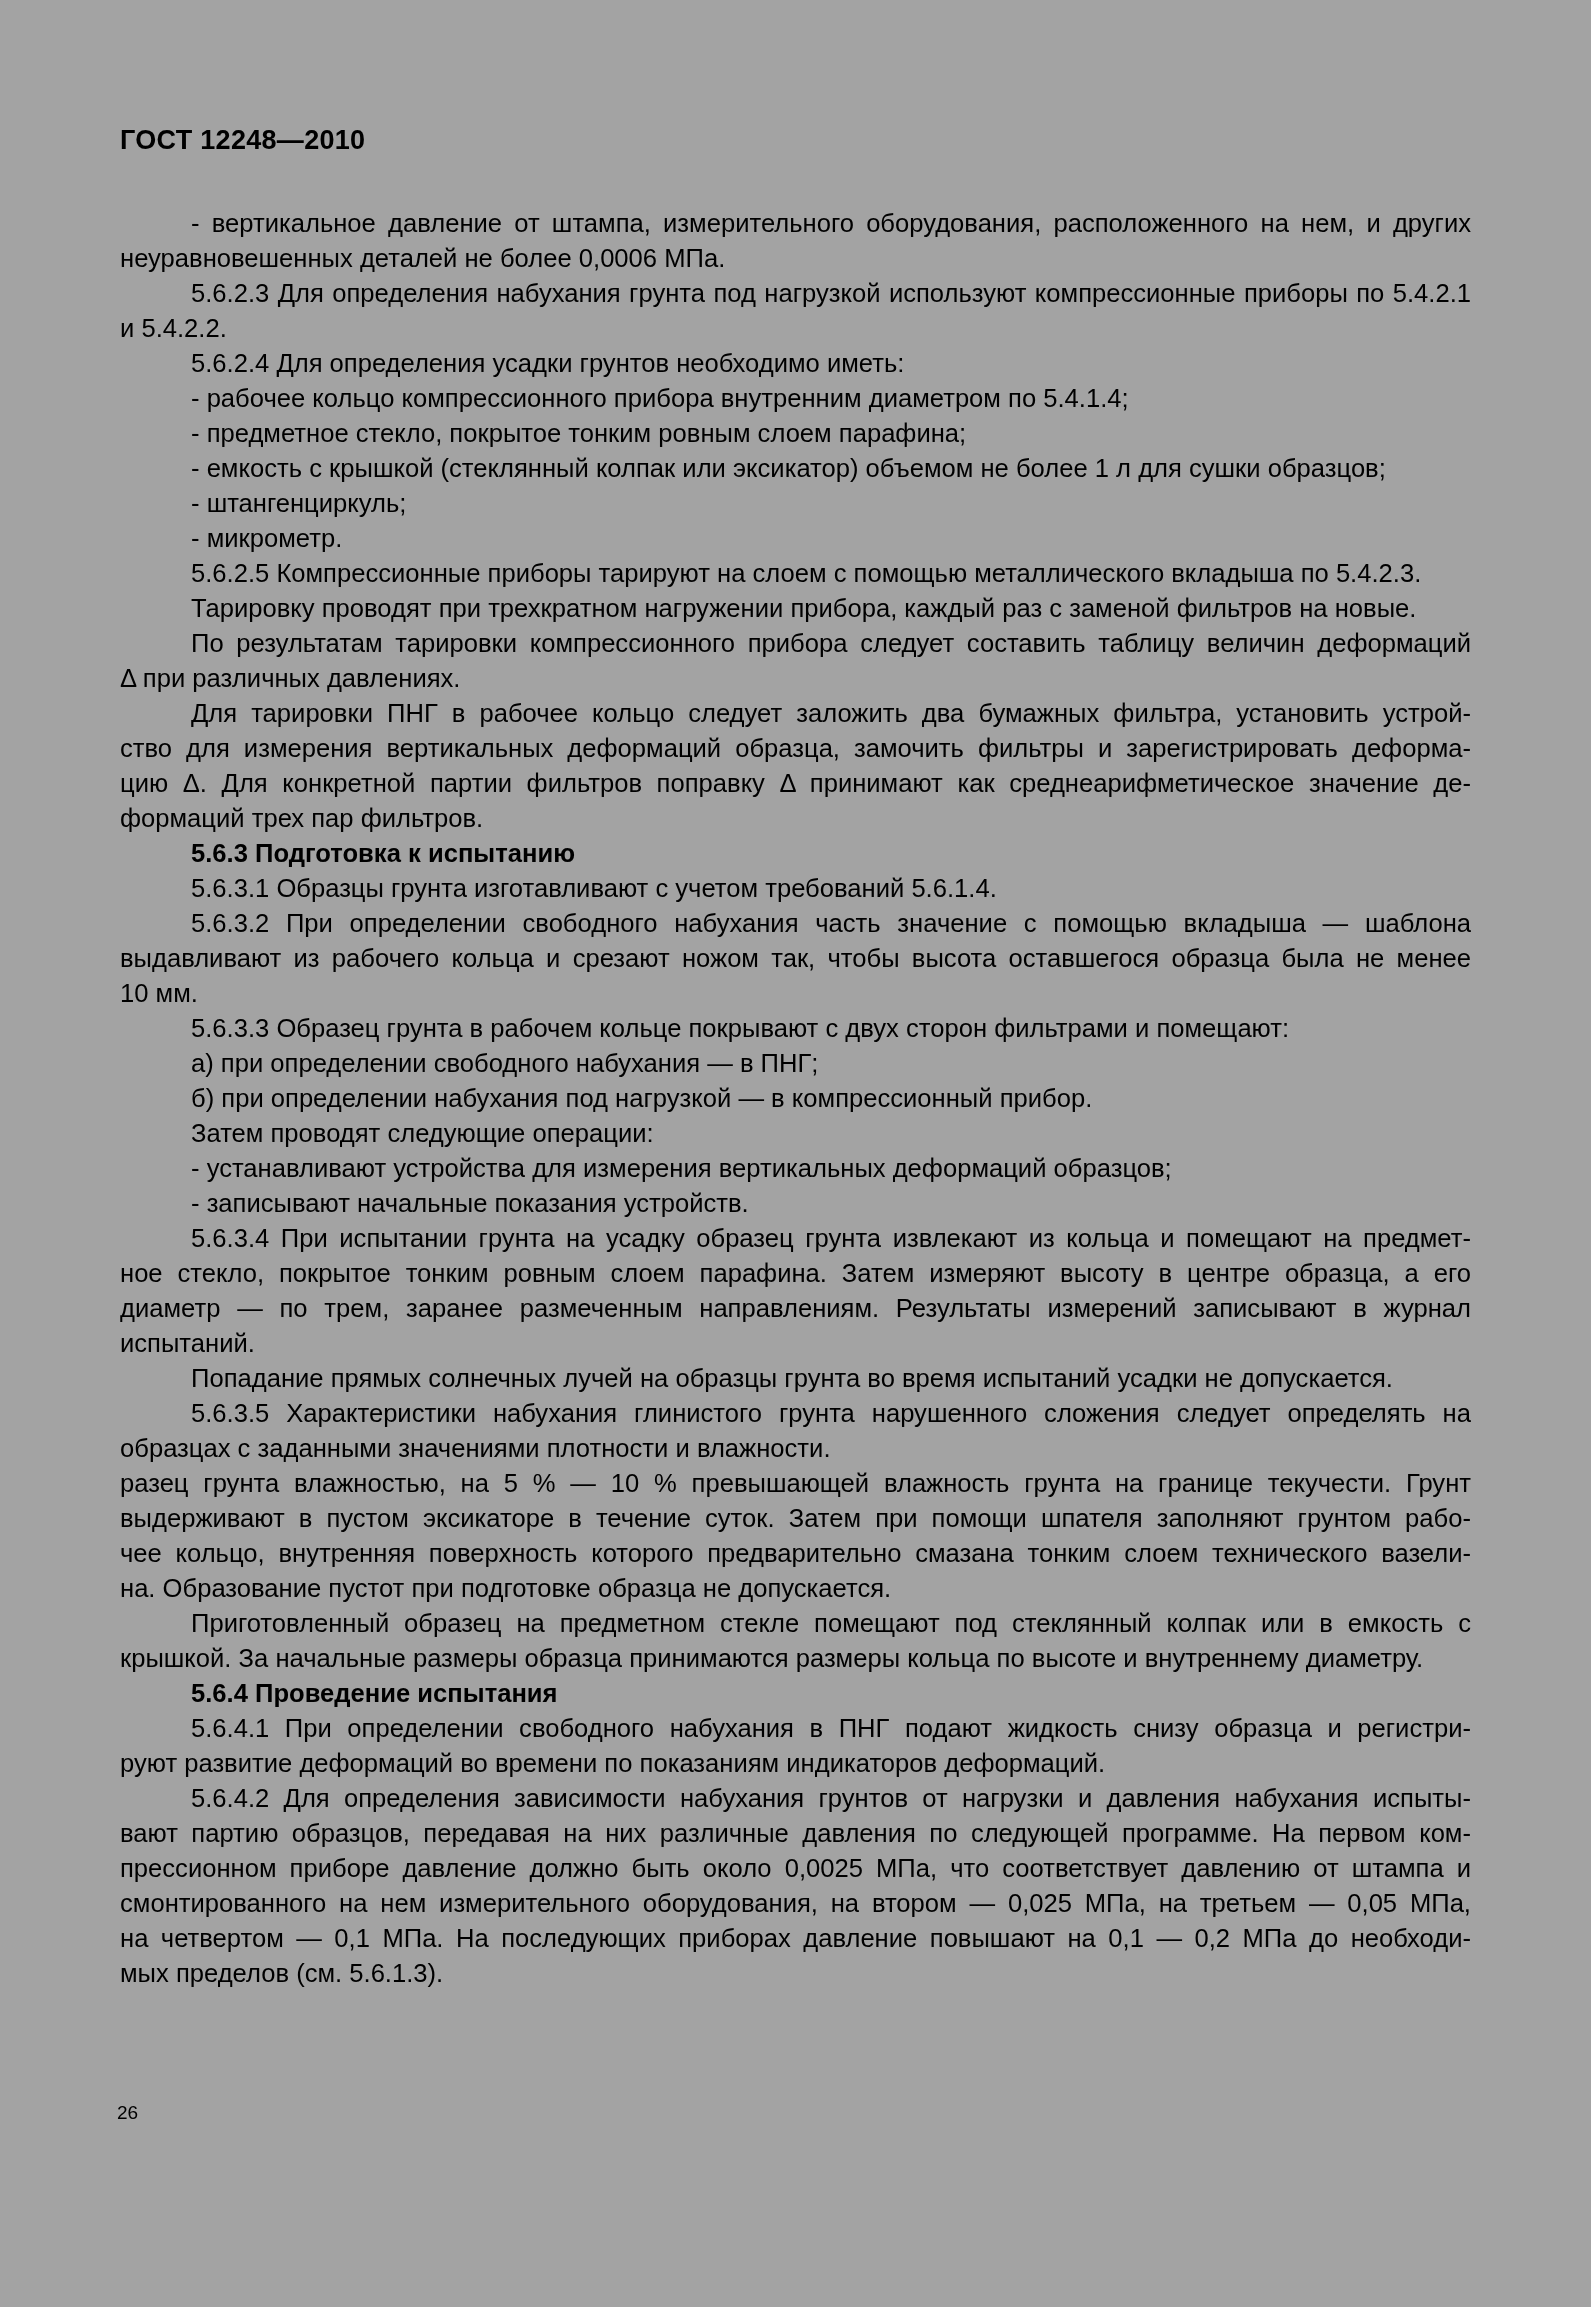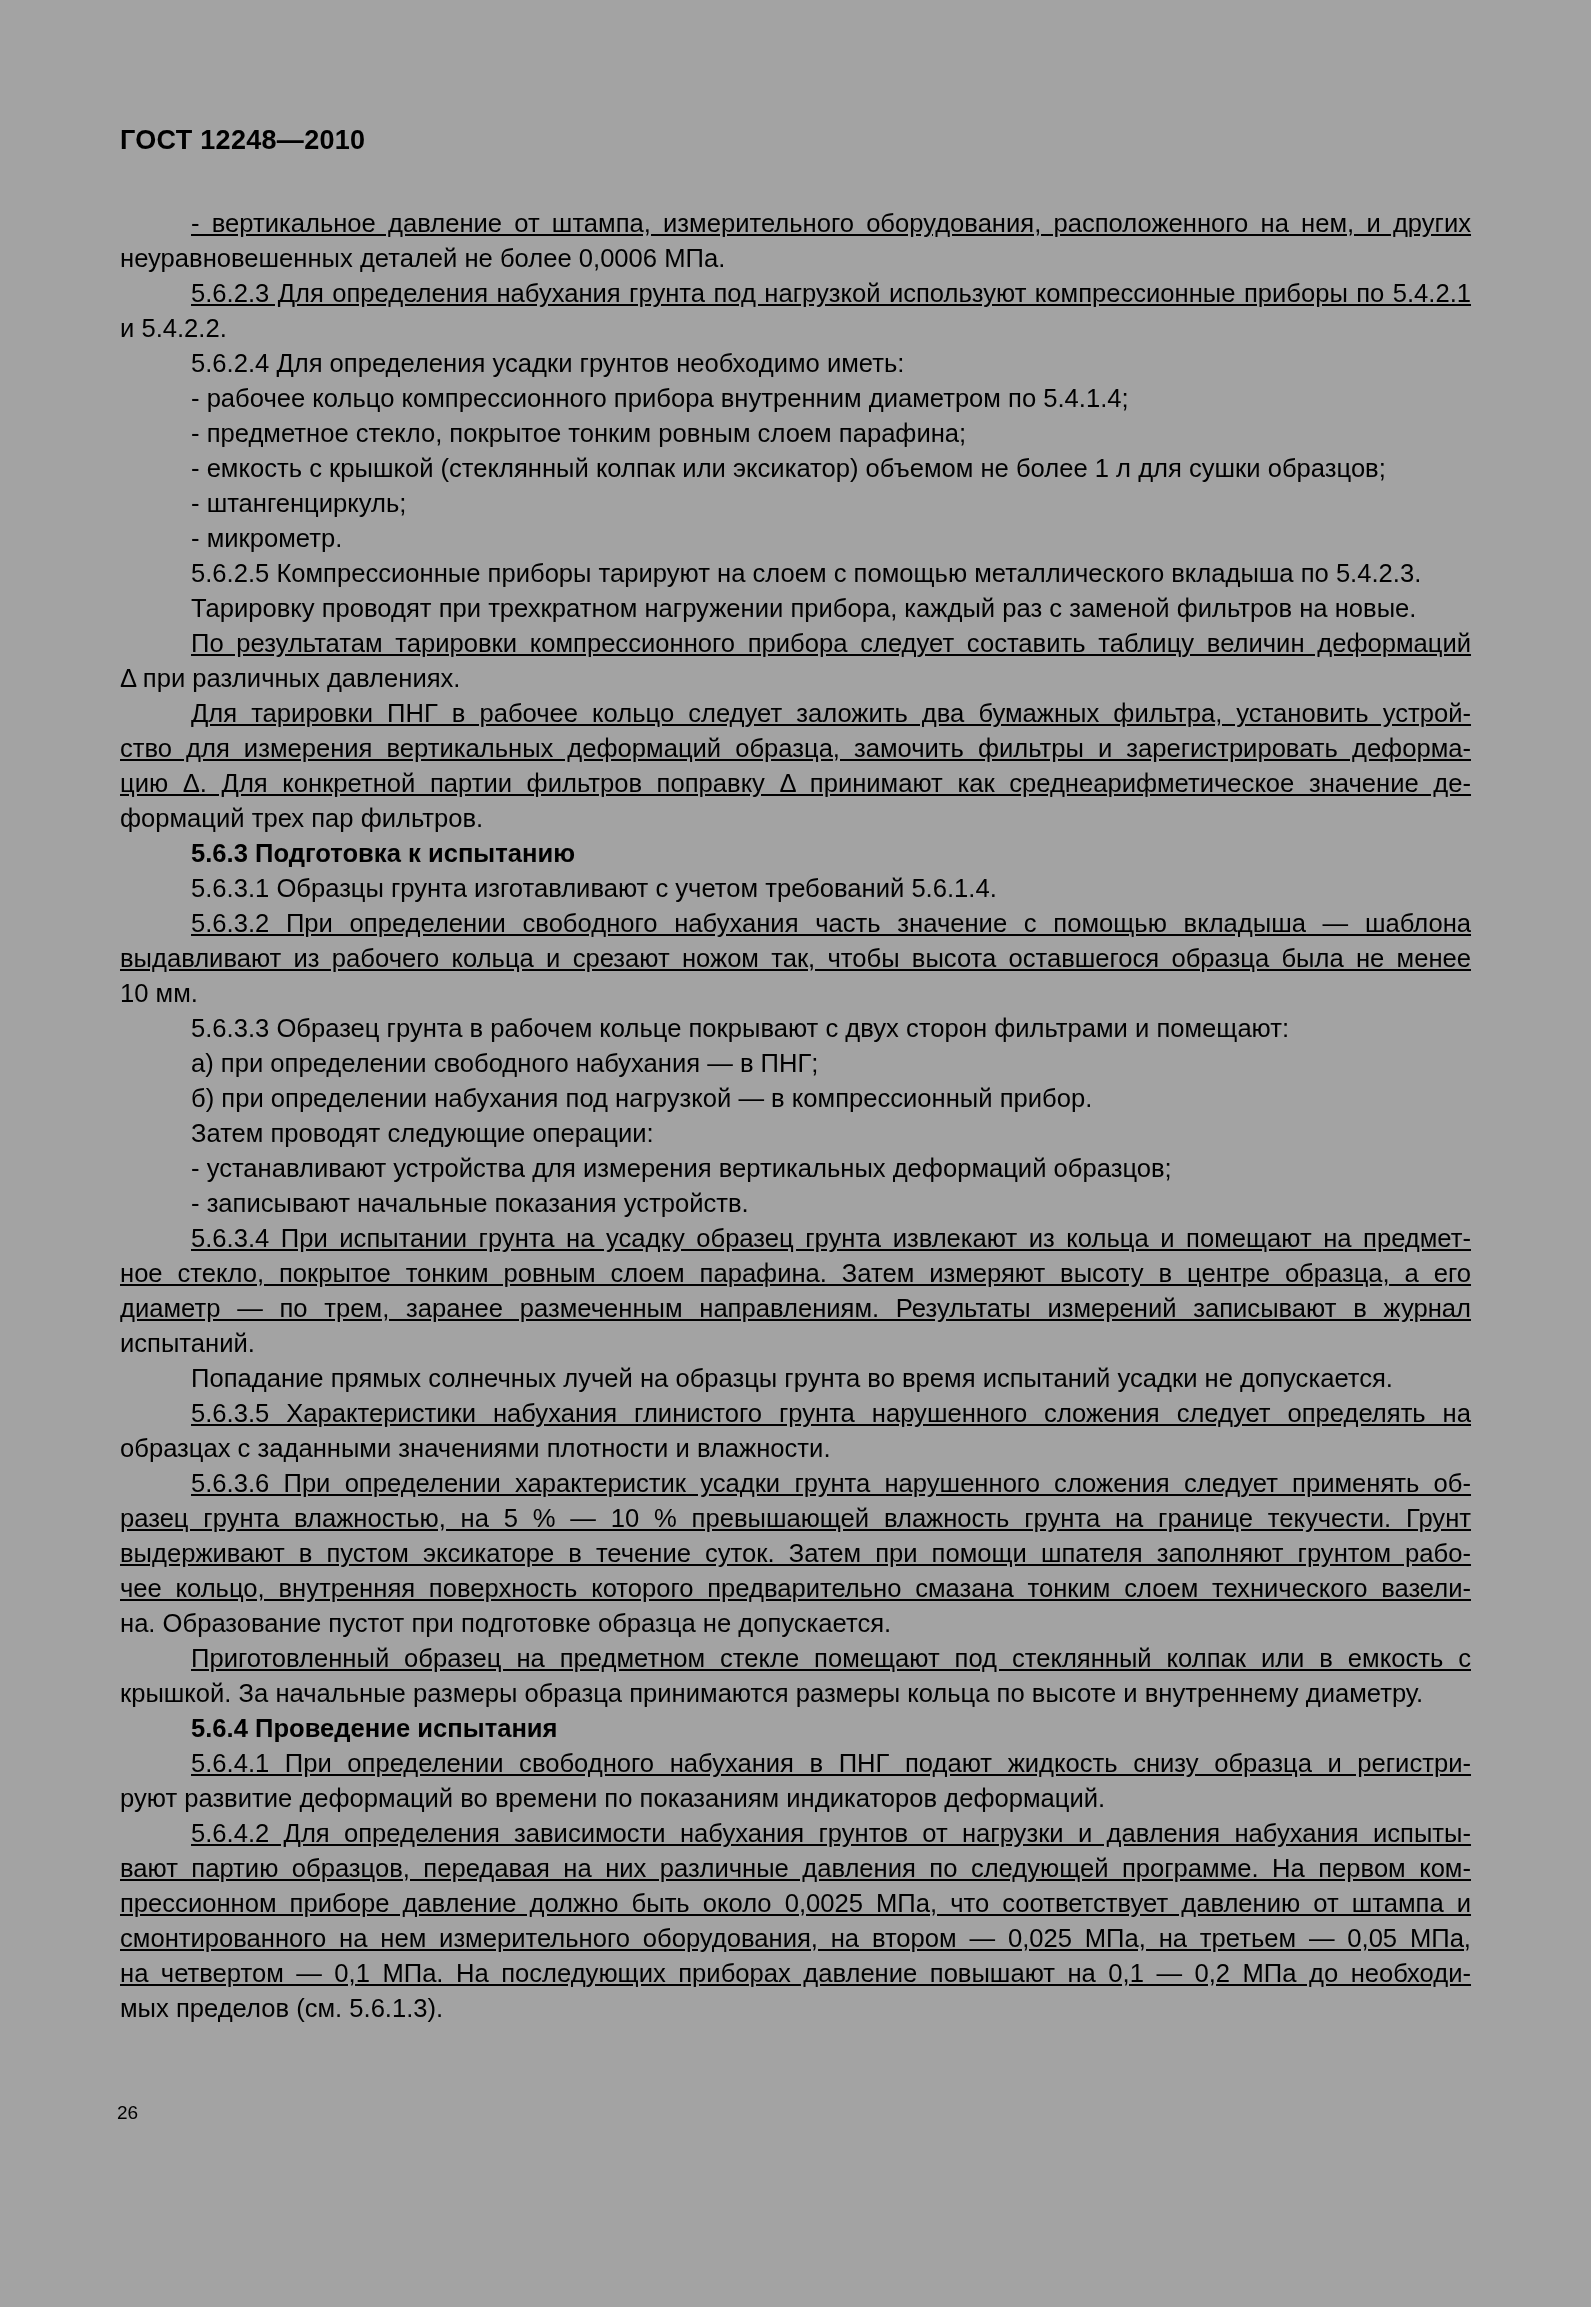--- a/index.html
+++ b/index.html
@@ -36,21 +36,20 @@
     height: 35px;
     line-height: 35px;
     font-size: 25.6px;
     white-space: nowrap;
     text-align: left;
     overflow: visible;
   }
   .line.jst {
     text-align: justify;
     text-align-last: justify;
-    text-decoration: underline;
   }
   .line.ind {
     padding-left: 71px;
   }
   .line.bold {
     font-weight: 700;
   }
   .page-number {
     position: absolute;
     left: 117px;
@@ -95,21 +94,20 @@
       <div class="line ind">Затем проводят следующие операции:</div>
       <div class="line ind">- устанавливают устройства для измерения вертикальных деформаций образцов;</div>
       <div class="line ind">- записывают начальные показания устройств.</div>
       <div class="line ind jst">5.6.3.4 При испытании грунта на усадку образец грунта извлекают из кольца и помещают на предмет-</div>
       <div class="line jst">ное стекло, покрытое тонким ровным слоем парафина. Затем измеряют высоту в центре образца, а его</div>
       <div class="line jst">диаметр — по трем, заранее размеченным направлениям. Результаты измерений записывают в журнал</div>
       <div class="line">испытаний.</div>
       <div class="line ind">Попадание прямых солнечных лучей на образцы грунта во время испытаний усадки не допускается.</div>
       <div class="line ind jst">5.6.3.5 Характеристики набухания глинистого грунта нарушенного сложения следует определять на</div>
       <div class="line">образцах с заданными значениями плотности и влажности.</div>
-      <div class="line ind jst">5.6.3.6 При определении характеристик усадки грунта нарушенного сложения следует применять об-</div>
       <div class="line jst">разец грунта влажностью, на 5 % — 10 % превышающей влажность грунта на границе текучести. Грунт</div>
       <div class="line jst">выдерживают в пустом эксикаторе в течение суток. Затем при помощи шпателя заполняют грунтом рабо-</div>
       <div class="line jst">чее кольцо, внутренняя поверхность которого предварительно смазана тонким слоем технического вазели-</div>
       <div class="line">на. Образование пустот при подготовке образца не допускается.</div>
       <div class="line ind jst">Приготовленный образец на предметном стекле помещают под стеклянный колпак или в емкость с</div>
       <div class="line">крышкой. За начальные размеры образца принимаются размеры кольца по высоте и внутреннему диаметру.</div>
       <div class="line ind bold">5.6.4 Проведение испытания</div>
       <div class="line ind jst">5.6.4.1 При определении свободного набухания в ПНГ подают жидкость снизу образца и регистри-</div>
       <div class="line">руют развитие деформаций во времени по показаниям индикаторов деформаций.</div>
       <div class="line ind jst">5.6.4.2 Для определения зависимости набухания грунтов от нагрузки и давления набухания испыты-</div>

